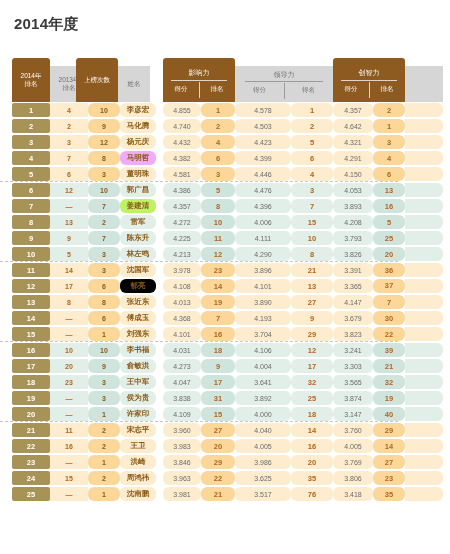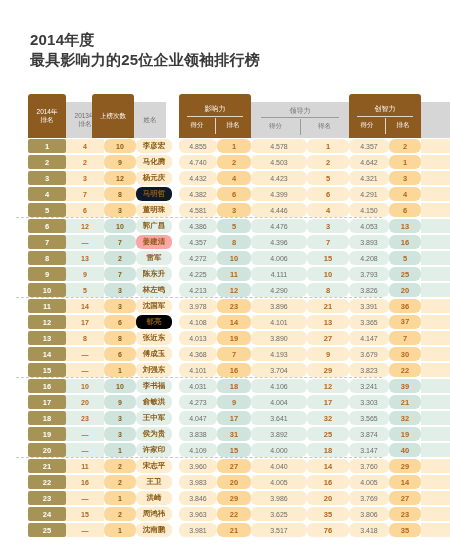--- a/index.html
+++ b/index.html
@@ -2,21 +2,21 @@
 <html><head>
 <meta charset="utf-8">
 <style>
   * { box-sizing: border-box; margin: 0; padding: 0; }
   html, body {
     width: 450px; height: 554px;
     background: #ffffff;
     font-family: "Liberation Sans", "DejaVu Sans", sans-serif;
     overflow: hidden;
   }
-  #root { position: relative; width: 398px; height: 554px; padding: 16px; }
+  #root { position: relative; width: 398px; height: 554px; padding: 0; }
 
   
   .title-block { padding: 14px 0 0 14px; }
   .title-line {
     font-size: 15px; font-weight: bold; color: #3a3a3a;
     letter-spacing: .2px; line-height: 20px; white-space: nowrap;
   }
 
   
   .header-wrap { position: relative; margin-top: 24px; height: 44px; }
@@ -103,21 +103,20 @@
     font-family: "Liberation Sans", "DejaVu Sans", sans-serif;
   }
 </style>
 </head>
 <body>
 
 <div id="root">
 
   <div class="title-block">
     <div class="title-line">2014年度</div>
-    <div class="title-line">最具影响力的25位企业领袖排行榜</div>
   </div>
 
   <div class="header-wrap">
 
     <div class="hdr-group hdr-flat" style="left:12px; width:138px;"></div>
 
     <div class="hdr-group hdr-tall" style="left:12px; width:38px;">
       <div class="hdr-cell" style="left:0; width:38px;">
         <span>2014年</span>
         <span>排名</span>
@@ -207,21 +206,21 @@
         <div class="cell c-score tint" style="left: 235px; width: 56px; background: rgb(253, 236, 205);">4.423</div>
         <div class="cell c-rank" style="left: 291px; width: 42px; background: rgb(253, 236, 205);">5</div>
         <div class="cell c-score tint" style="left: 333px; width: 40px; background: rgb(253, 236, 205);">4.321</div>
         <div class="cell c-rank" style="left: 373px; width: 32px; background: rgb(251, 216, 154);">3</div>
         <div class="cell c-tailfill" style="left: 405px; width: 38px; background: rgb(253, 236, 205);"></div>
       </div>
       <div class="row">
         <div class="cell rank-badge" style="left: 12px; width: 38px; background: rgb(167, 147, 85);">4</div>
         <div class="cell c-prev" style="left: 50px; width: 38px; background: rgb(253, 236, 205);">7</div>
         <div class="cell c-times" style="left: 88px; width: 32px; background: rgb(251, 216, 154);">8</div>
-        <div class="cell c-name" style="left: 120px; width: 36px; background: #0f172a;">马明哲</div>
+        <div class="cell c-name" style="left: 120px; width: 36px; background: #f0abfc;">马明哲</div>
         <div class="cell c-score tint" style="left: 163px; width: 38px; background: rgb(253, 236, 205);">4.382</div>
         <div class="cell c-rank" style="left: 201px; width: 34px; background: rgb(251, 216, 154);">6</div>
         <div class="cell c-score tint" style="left: 235px; width: 56px; background: rgb(253, 236, 205);">4.399</div>
         <div class="cell c-rank" style="left: 291px; width: 42px; background: rgb(253, 236, 205);">6</div>
         <div class="cell c-score tint" style="left: 333px; width: 40px; background: rgb(253, 236, 205);">4.291</div>
         <div class="cell c-rank" style="left: 373px; width: 32px; background: rgb(251, 216, 154);">4</div>
         <div class="cell c-tailfill" style="left: 405px; width: 38px; background: rgb(253, 236, 205);"></div>
       </div>
       <div class="row">
         <div class="cell rank-badge" style="left: 12px; width: 38px; background: rgb(167, 147, 85);">5</div>
@@ -246,21 +245,21 @@
         <div class="cell c-score tint" style="left: 235px; width: 56px; background: rgb(226, 239, 233);">4.476</div>
         <div class="cell c-rank" style="left: 291px; width: 42px; background: rgb(226, 239, 233);">3</div>
         <div class="cell c-score tint" style="left: 333px; width: 40px; background: rgb(226, 239, 233);">4.053</div>
         <div class="cell c-rank" style="left: 373px; width: 32px; background: rgb(207, 228, 221);">13</div>
         <div class="cell c-tailfill" style="left: 405px; width: 38px; background: rgb(226, 239, 233);"></div>
       </div>
       <div class="row">
         <div class="cell rank-badge" style="left: 12px; width: 38px; background: rgb(167, 147, 85);">7</div>
         <div class="cell c-prev" style="left: 50px; width: 38px; background: rgb(226, 239, 233);">—</div>
         <div class="cell c-times" style="left: 88px; width: 32px; background: rgb(207, 228, 221);">7</div>
-        <div class="cell c-name" style="left: 120px; width: 36px; background: #fca5a5;">姜建清</div>
+        <div class="cell c-name" style="left: 120px; width: 36px; background: #bef264;">姜建清</div>
         <div class="cell c-score tint" style="left: 163px; width: 38px; background: rgb(226, 239, 233);">4.357</div>
         <div class="cell c-rank" style="left: 201px; width: 34px; background: rgb(207, 228, 221);">8</div>
         <div class="cell c-score tint" style="left: 235px; width: 56px; background: rgb(226, 239, 233);">4.396</div>
         <div class="cell c-rank" style="left: 291px; width: 42px; background: rgb(226, 239, 233);">7</div>
         <div class="cell c-score tint" style="left: 333px; width: 40px; background: rgb(226, 239, 233);">3.893</div>
         <div class="cell c-rank" style="left: 373px; width: 32px; background: rgb(207, 228, 221);">16</div>
         <div class="cell c-tailfill" style="left: 405px; width: 38px; background: rgb(226, 239, 233);"></div>
       </div>
       <div class="row">
         <div class="cell rank-badge" style="left: 12px; width: 38px; background: rgb(167, 147, 85);">8</div>

